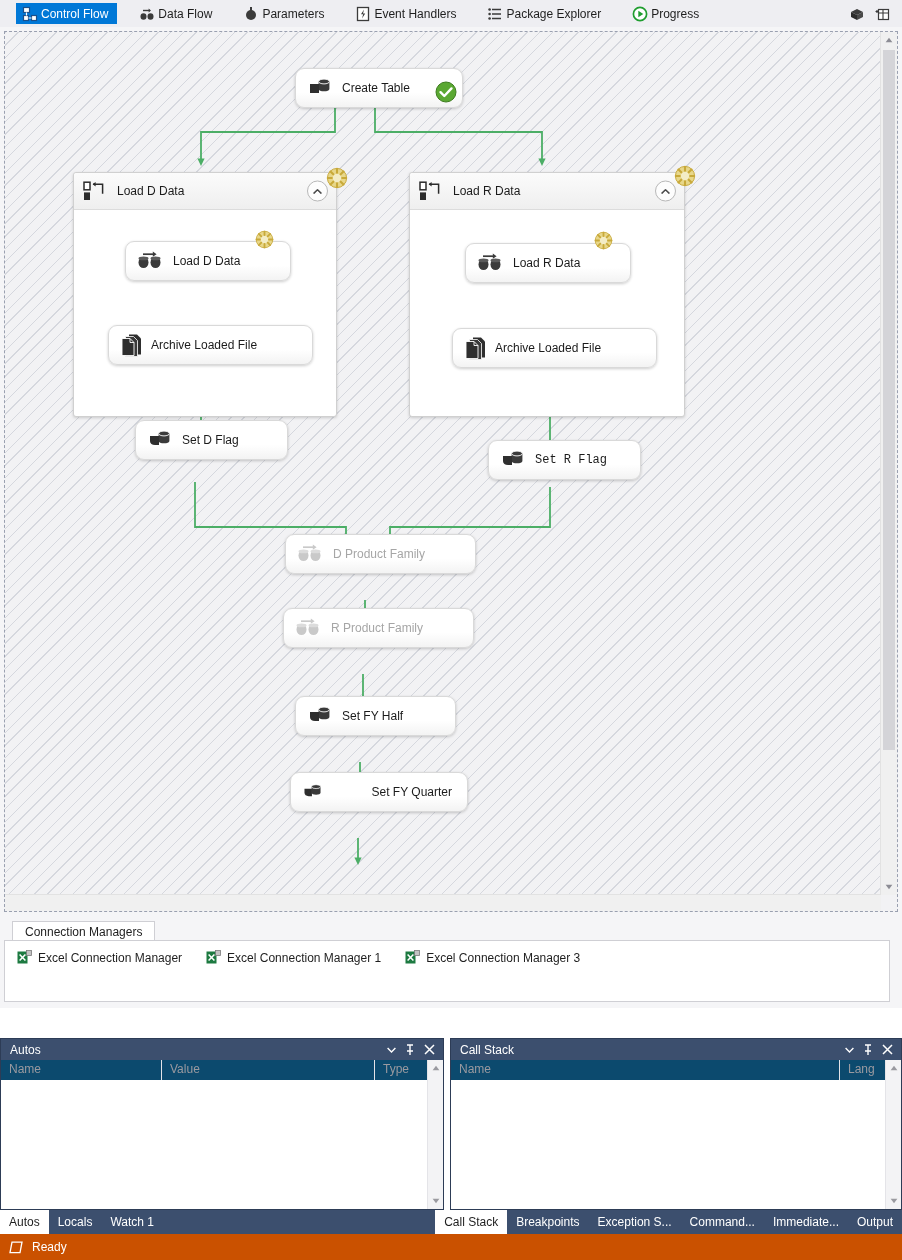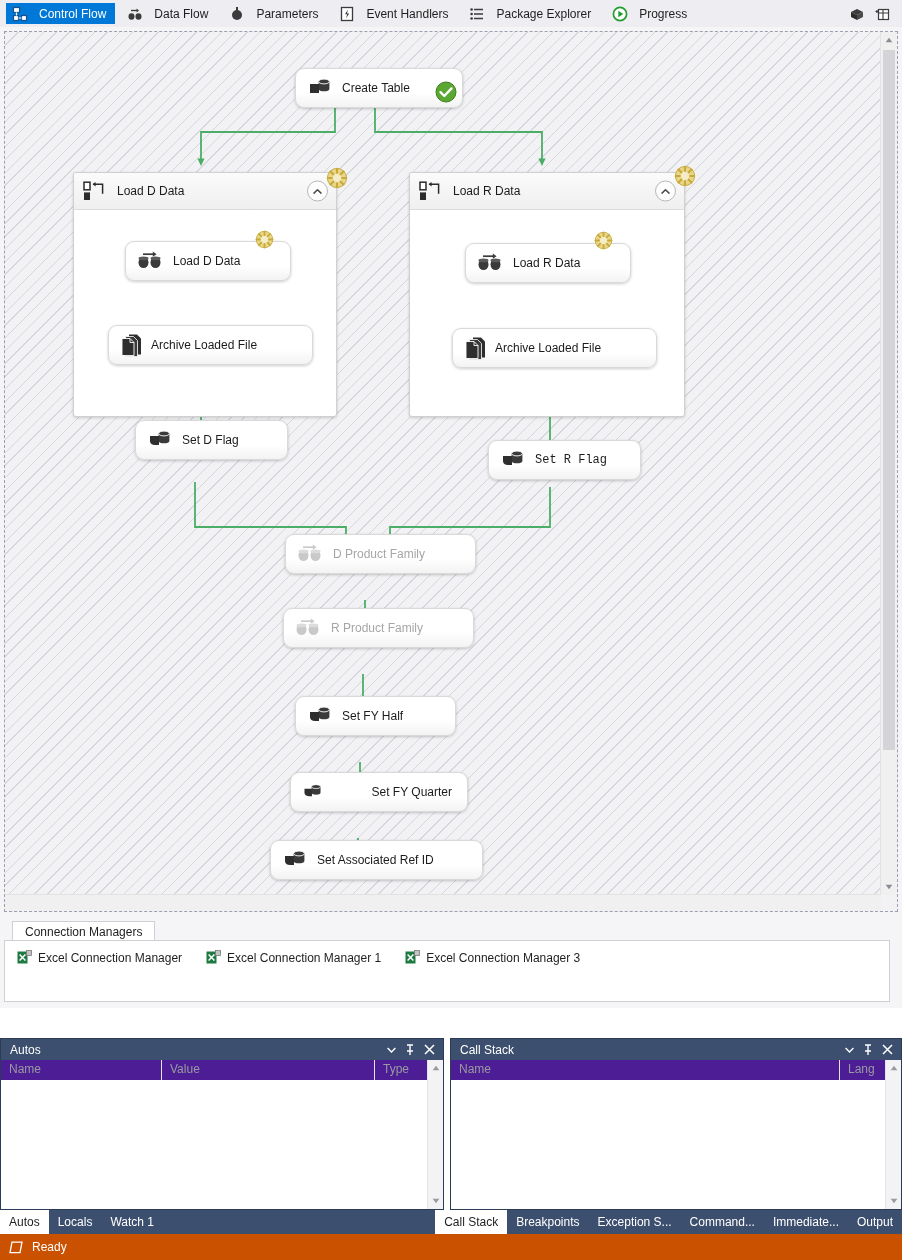--- a/index.html
+++ b/index.html
@@ -11,22 +11,22 @@
   }
   .app{position:relative;width:902px;height:1260px;}
 
   
   .tabstrip{
     position:absolute;left:0;top:0;width:902px;height:27px;
     background:#eeeef2;border-bottom:1px solid #cccedb;
     display:flex;align-items:center;
   }
   .tabitem{
-    display:flex;align-items:center;gap:11px;height:21px;
-    padding:0 9px 0 6px;margin-left:6px;cursor:default;
+    display:flex;align-items:center;gap:3px;height:21px;
+    padding:0 9px 0 6px;margin-left:16px;cursor:default;
     font-size:12px;color:#1e1e1e;white-space:nowrap;
   }
   .tabitem.active{background:#0078d7;color:#fff;}
   .tabstrip .spacer{flex:1;}
   .tright{display:flex;align-items:center;gap:9px;padding-right:12px;}
   .ticon{width:16px;height:16px;display:block;}
 
   
   .canvas-wrap{
     position:absolute;left:0;top:27px;width:902px;height:889px;
@@ -128,21 +128,21 @@
   .dockrow{position:absolute;left:0;top:1038px;width:902px;height:172px;display:flex;}
   .dock{position:relative;background:#fff;border:1px solid #2d3c56;}
   .dock.left{width:444px;}
   .dock.right{width:452px;margin-left:6px;}
   .dhead{
     height:21px;background:#3c4f6e;color:#fff;font-size:12px;
     display:flex;align-items:center;padding-left:9px;
   }
   .dhead .dtools{margin-left:auto;display:flex;align-items:center;gap:9px;padding-right:8px;}
   .colhdr{
-    display:flex;height:20px;background:#4c1d95;border-bottom:1px solid #dcdce0;
+    display:flex;height:20px;background:#0c4a6e;border-bottom:1px solid #dcdce0;
     font-size:12px;color:#9a9aa0;
   }
   .colhdr .c{padding:2px 0 0 8px;border-right:1px solid #e4e4e8;overflow:hidden;white-space:nowrap;}
   .gridbody{position:absolute;left:0;right:0;top:41px;bottom:0;background:#fff;}
   .pvsb{position:absolute;right:0;top:21px;bottom:0;width:15px;background:#f3f3f5;border-left:1px solid #e4e4e8;}
 
   
   .btabs{position:absolute;left:0;top:1210px;width:902px;height:24px;background:#3c4f6e;display:flex;}
   .btabgrp{display:flex;}
   .btab{
@@ -458,29 +458,20 @@
         <div class="task" style="left:285px;top:740px;width:150px;gap:48px;">
           <svg width="26" height="24" viewBox="0 0 26 24">
             <ellipse cx="17" cy="5.5" rx="5.4" ry="2.4" fill="#3a3a3a"></ellipse>
             <path d="M11.6 5.5v7.4c0 1.3 2.4 2.4 5.4 2.4s5.4-1.1 5.4-2.4V5.5" fill="#3a3a3a"></path>
             <path d="M3 8h9v9H8c-3 0-5-1.6-5-4z" fill="#2e2e2e"></path>
             <ellipse cx="17" cy="5.5" rx="5.4" ry="2.4" fill="none" stroke="#fff" stroke-width="0.9"></ellipse>
           </svg>
           <span class="lbl">Set FY Quarter</span>
         </div>
 
-        <div class="task" style="left:265px;top:808px;width:185px;">
-          <svg width="26" height="24" viewBox="0 0 26 24">
-            <ellipse cx="17" cy="5.5" rx="5.4" ry="2.4" fill="#3a3a3a"></ellipse>
-            <path d="M11.6 5.5v7.4c0 1.3 2.4 2.4 5.4 2.4s5.4-1.1 5.4-2.4V5.5" fill="#3a3a3a"></path>
-            <path d="M3 8h9v9H8c-3 0-5-1.6-5-4z" fill="#2e2e2e"></path>
-            <ellipse cx="17" cy="5.5" rx="5.4" ry="2.4" fill="none" stroke="#fff" stroke-width="0.9"></ellipse>
-          </svg>
-          <span class="lbl">Set Associated Ref ID</span>
-        </div>
 
       </div>
 
       <div class="vsb">
         <div class="sb-arrow" style="top:0;">
           <svg width="8" height="6" viewBox="0 0 8 6">
               <path d="M4 0.8 7.4 5.2H0.6z" fill="#8c8c94"></path>
             </svg>
         </div>
         <div class="thumb"></div>

